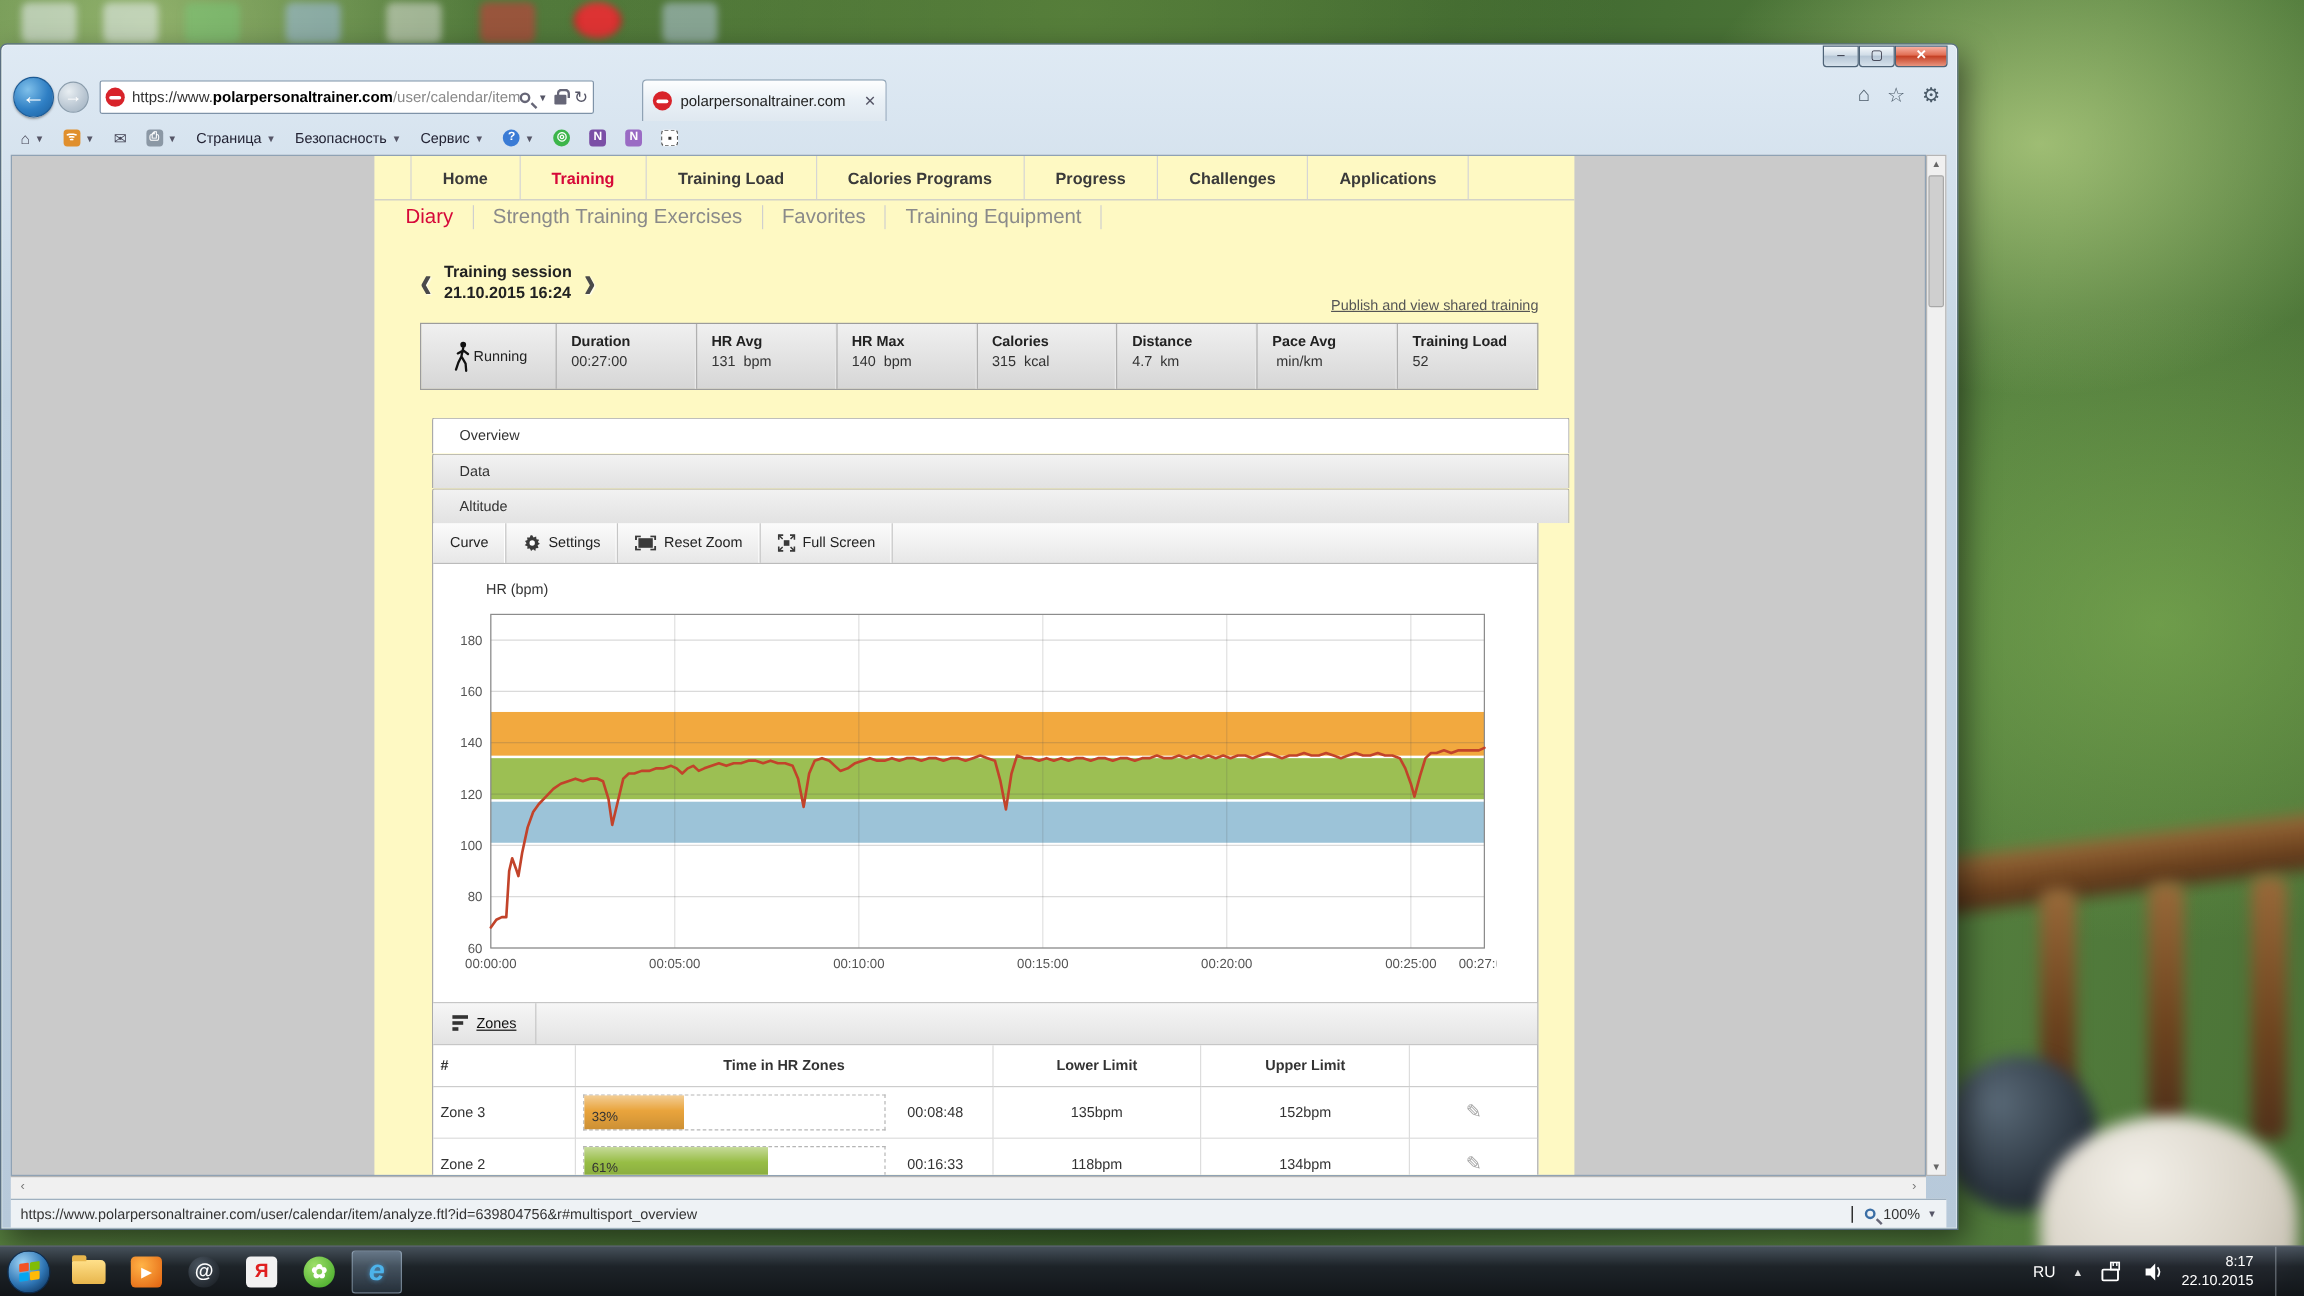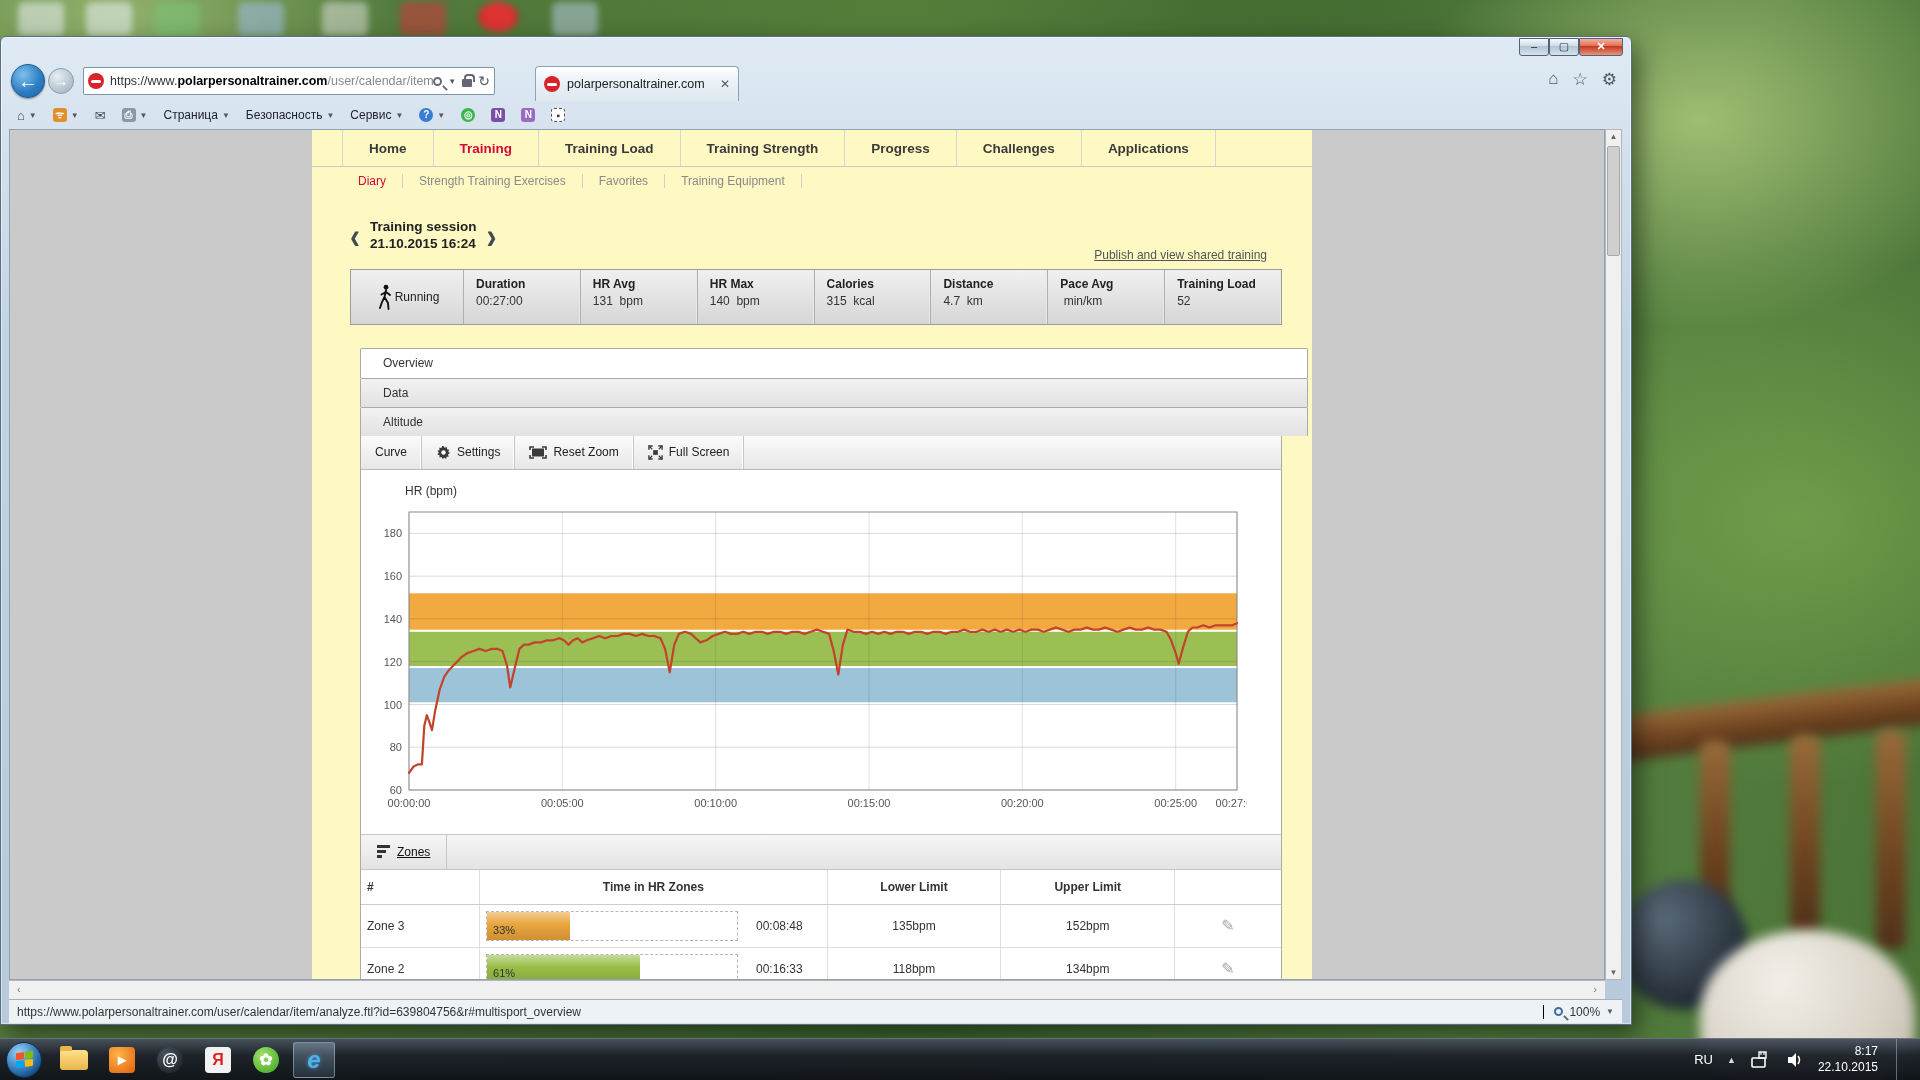--- a/index.html
+++ b/index.html
@@ -95,31 +95,31 @@
   .statuszoom { display:flex; align-items:center; gap:6px; border-left:1px solid #000000; padding-left:10px; color:#333; }
 
   
   .page { position:absolute; left:302px; top:0; width:1000px; min-height:100%; background:#fef9c3; }
 
   .sitenav { display:flex; border-bottom:1px solid #c9c9c9; height:37px; align-items:stretch; padding-left:30px; }
   .sitenav .item { display:flex; align-items:center; padding:0 26px; border-right:1px solid #d5d5d5;
     font-size:13.5px; font-weight:bold; color:#3a3a3a; }
   .sitenav .item:first-child { border-left:1px solid #d5d5d5; }
   .sitenav .item.active { color:#d60939; }
-  .subnav { display:flex; height:28px; align-items:center; padding-left:36px; font-size:12px; color:#8a8a8a; }
+  .subnav { display:flex; height:28px; align-items:center; padding-left:16px; font-size:17px; color:#8a8a8a; }
   .subnav .item { padding:0 16px; border-right:1px solid #cfcfcf; }
   .subnav .item:first-child { padding-left:0; }
   .subnav .item.active { color:#d60939; }
 
   .sessionhead { display:flex; align-items:center; gap:10px; margin:24px 0 4px 38px; }
   .chev { font-size:30px; font-weight:bold; color:#4a4a4a; line-height:30px;
     text-shadow:1px 1px 1px rgba(255,255,255,.8); transform:scaleY(1.25); }
   .sessiontitle { font-size:13.5px; font-weight:bold; color:#222; line-height:1.25; }
 
-  .publishrow { text-align:right; padding-right:45px; margin-top:-12px; }
+  .publishrow { text-align:right; padding-right:30px; margin-top:-12px; }
   .publishrow a { font-size:12px; color:#555; text-decoration:underline; }
 
   .statsbar { margin:6px 30px 0 38px; border:1px solid #9c9c9c; display:flex;
     background:linear-gradient(180deg,#f0f0f0,#d6d6d6); height:56px; }
   .sportcell { width:112px; display:flex; align-items:center; justify-content:center;
     font-size:12px; color:#222; }
   .statcell { flex:1; border-left:1px solid #b0b0b0; box-shadow:-1px 0 0 #e9e9e9 inset; padding:7px 0 0 12px; }
   .statcell .lbl { font-size:12px; font-weight:bold; color:#222; }
   .statcell .val { font-size:12px; color:#333; margin-top:3px; }
 
@@ -291,21 +291,21 @@
         </span>
     </div>
 
     <div class="viewport">
       <div class="page">
 
         <div class="sitenav">
           <span class="item">Home</span>
           <span class="item active">Training</span>
           <span class="item">Training Load</span>
-          <span class="item">Training Strength</span>
+          <span class="item">Calories Programs</span>
           <span class="item">Progress</span>
           <span class="item">Challenges</span>
           <span class="item">Applications</span>
         </div>
         <div class="subnav">
           <span class="item active" style="padding-left:10px;">Diary</span>
           <span class="item">Strength Training Exercises</span>
           <span class="item">Favorites</span>
           <span class="item">Training Equipment</span>
         </div>

